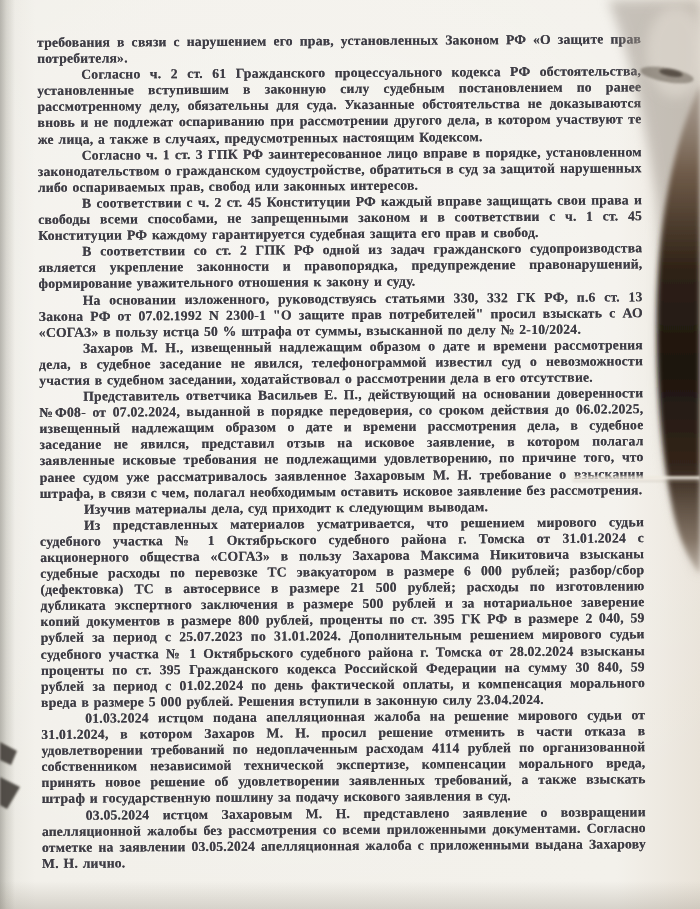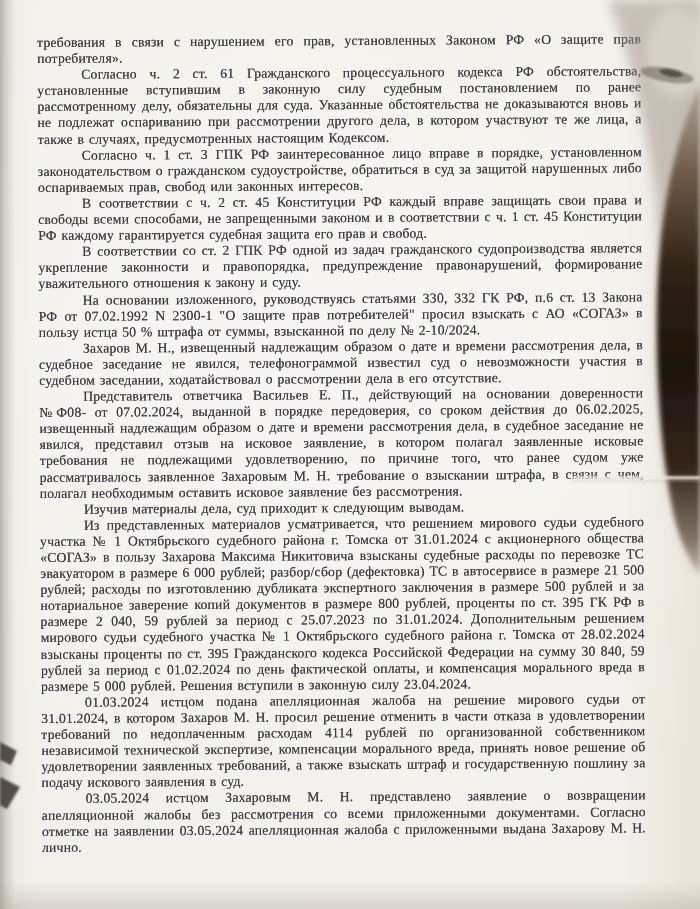--- a/index.html
+++ b/index.html
@@ -11,20 +11,21 @@
   .page {
     position: relative;
     width: 700px;
     height: 909px;
     margin: 0 auto;
     overflow: hidden;
     background:
       radial-gradient(120% 90% at 42% 38%, rgba(255,255,255,0.38), rgba(255,255,255,0) 70%),
       linear-gradient(to right, #e8e6df 0%, #f2f0ea 5%, #f3f1eb 88%, #e9e3d9 100%),
       #f0eee8;
+    font-weight: bold;
   }
   
   .edge-left {
     position: absolute; left: 0; top: 0; bottom: 0; width: 15px;
     background: linear-gradient(to right,
       rgba(138,136,128,0.55), rgba(168,166,156,0.33) 42%, rgba(200,198,190,0) 100%);
     pointer-events: none;
   }
   .edge-bottom {
     position: absolute; left: 0; right: 0; bottom: 0; height: 28px;

